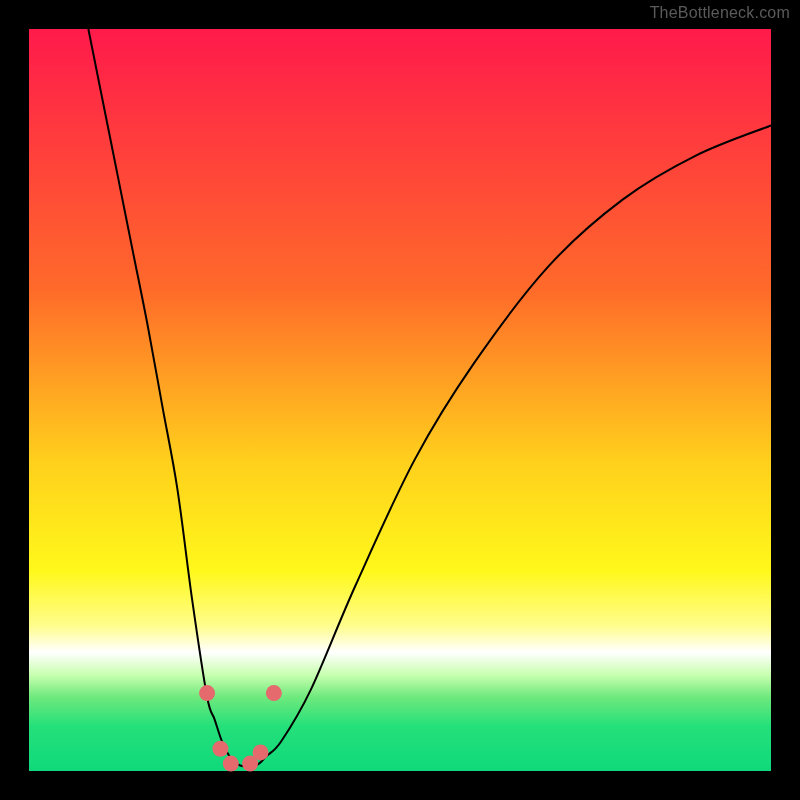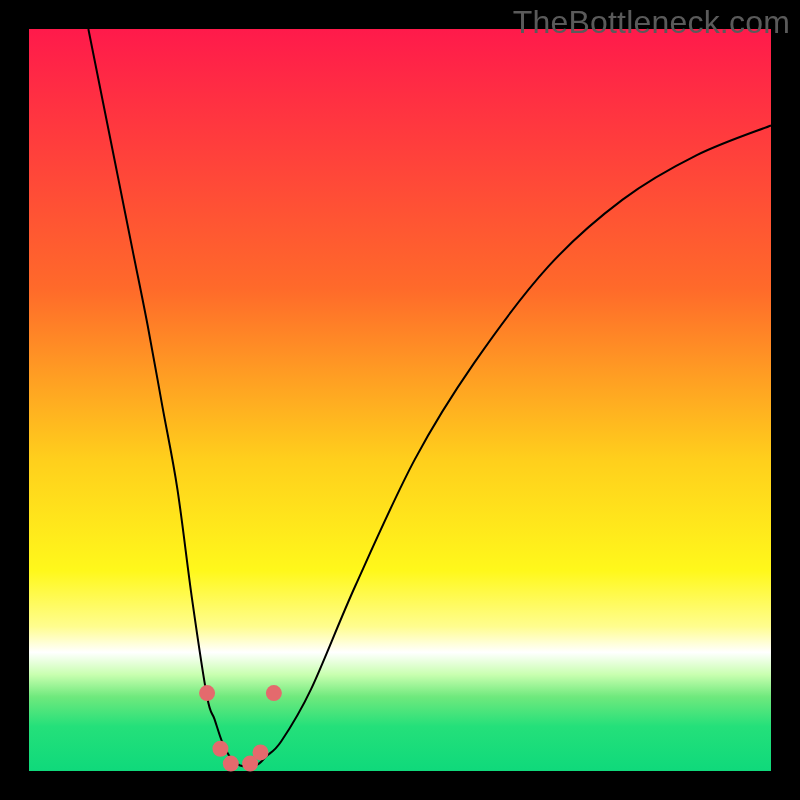--- a/index.html
+++ b/index.html
@@ -27,21 +27,21 @@
       #c9ffb0 87%,
       #6fe97d 90%,
       #24e07a 94%,
       #0fd97b 100%);
   }
   .watermark {
     position: absolute;
     top: 4px;
     right: 10px;
     color: #5a5a5a;
-    font-size: 32px;
+    font-size: 16px;
     font-weight: 500;
     letter-spacing: 0.2px;
     z-index: 5;
     user-select: none;
   }
   svg.curves {
     position: absolute;
     left: 0;
     top: 0;
     width: 742px;

